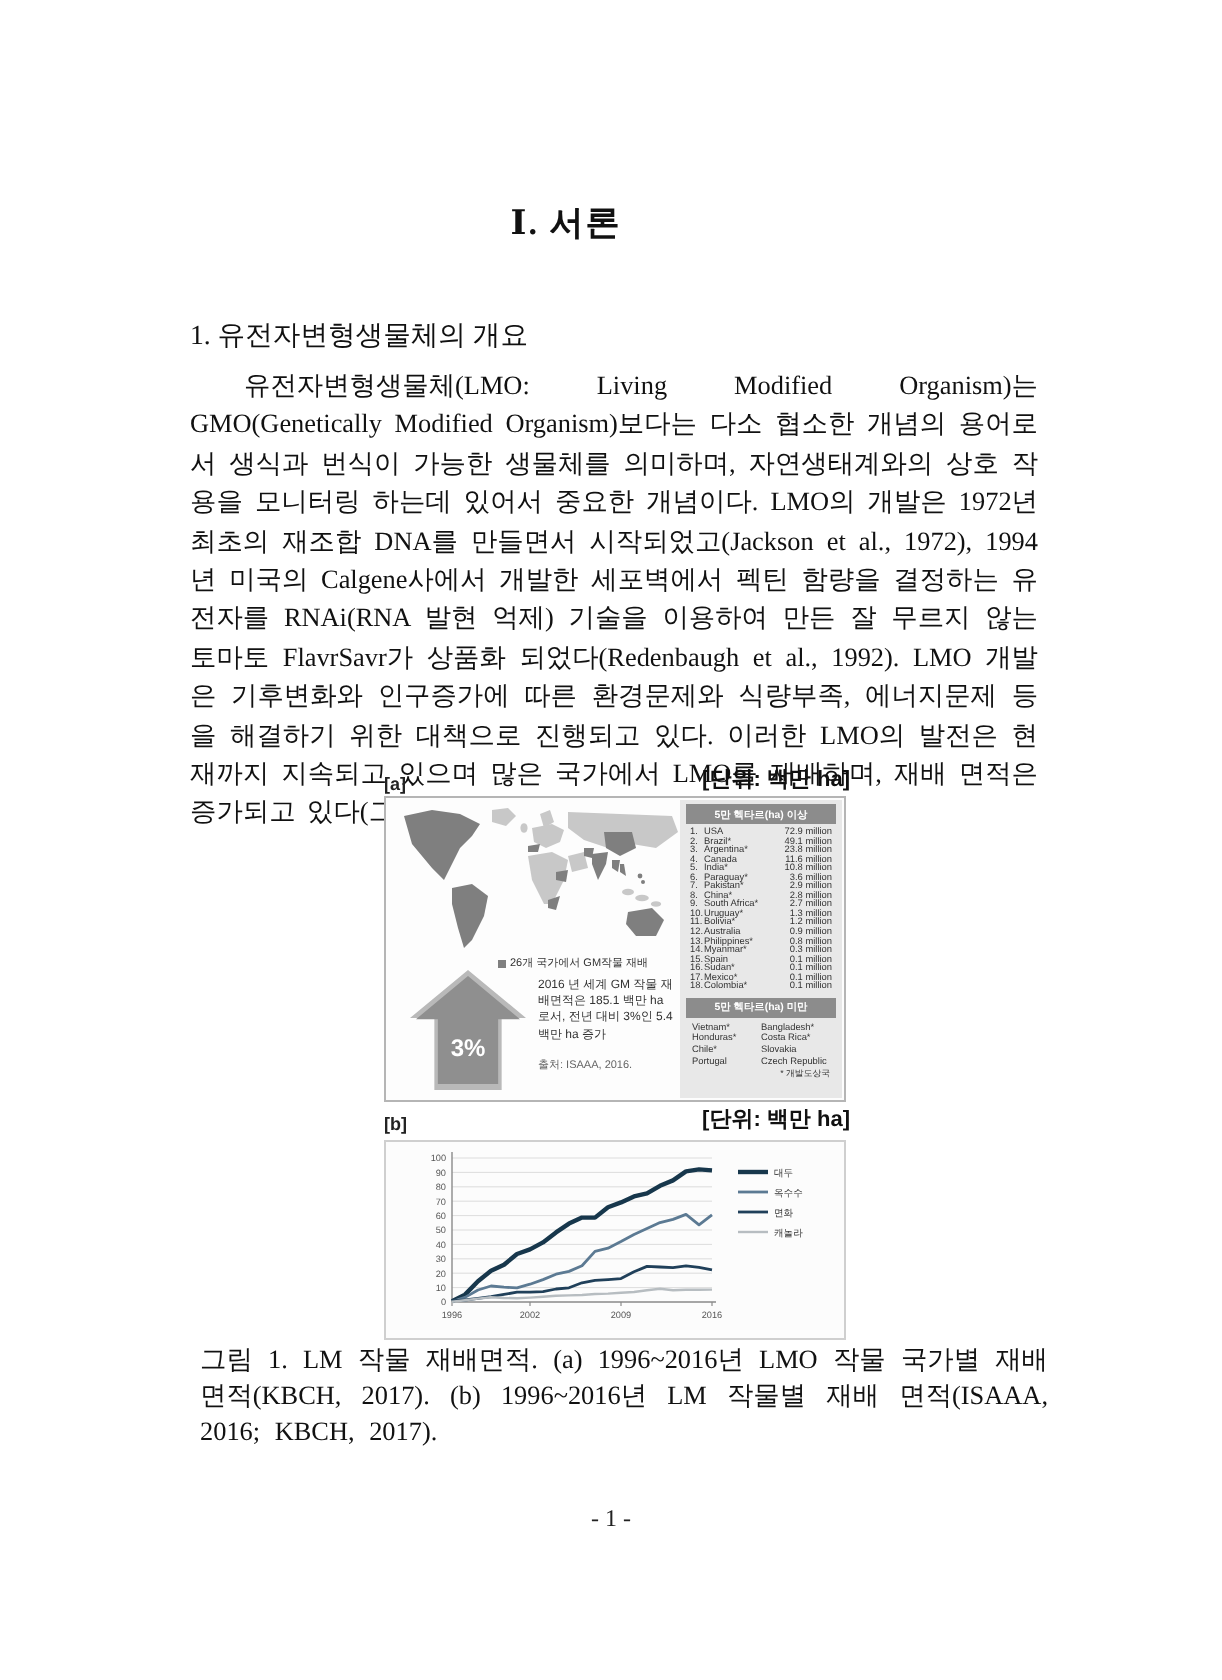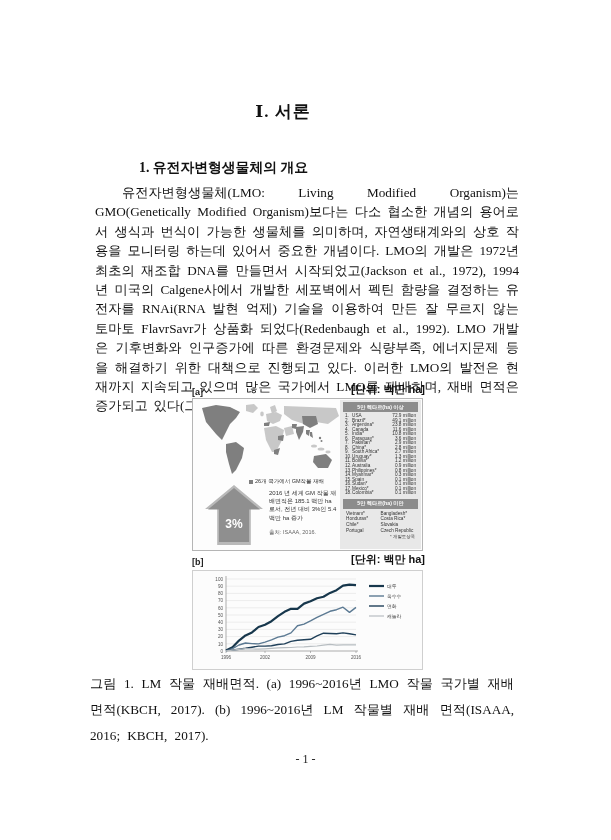--- a/index.html
+++ b/index.html
@@ -1,21 +1,21 @@
 <!DOCTYPE html>
 <html><head>
 <meta charset="utf-8">
 <style>
   html,body{margin:0;padding:0;background:#ffffff;}
   .page{position:relative;width:611px;height:840px;background:#ffffff;overflow:hidden;
         font-family:"Liberation Serif","DejaVu Serif",serif;color:#111;}
   .doc-title{position:absolute;top:100px;left:0;width:566px;text-align:center;
              font-size:17px;font-weight:bold;letter-spacing:1px;}
   .sec-heading{position:absolute;top:159px;left:95px;width:424px;
-               font-size:13.8px;font-weight:bold;margin-left:44px;}
+               font-size:13.8px;font-weight:normal;}
   .body-par{position:absolute;top:183px;left:95px;width:424px;
             font-size:13.2px;line-height:19.4px;text-align:justify;
             text-indent:27px;word-spacing:2.5px;}
   .figure{position:absolute;top:385px;left:192px;width:233px;
           font-family:"Liberation Sans","DejaVu Sans",sans-serif;}
   .panel-head{display:flex;justify-content:space-between;align-items:flex-end;height:12px;}
   .panel-label{font-size:9px;font-weight:bold;color:#222;}
   .unit-label{font-size:11px;font-weight:bold;color:#111;}
   .abox{position:relative;margin-top:1px;width:231px;height:153px;
         border:1px solid #b5b5b5;background:#fdfdfd;box-sizing:border-box;}
@@ -40,22 +40,22 @@
   .c-row{display:flex;justify-content:space-between;font-size:4.7px;
          line-height:4.55px;padding:0 5px;color:#333;}
   .c-rank{width:7px;flex:none;}
   .c-name{flex:1;text-align:left;}
   .c-val{flex:none;}
   .u-row{display:flex;font-size:4.7px;line-height:5.6px;padding:0 6px;color:#333;}
   .u-row span{width:50%;}
   .foot{font-size:4.4px;color:#333;text-align:right;padding:1px 6px 0 0;}
   .bbox{position:relative;margin-top:3px;width:231px;height:100px;
         border:1px solid #cfcfcf;background:#fcfcfc;box-sizing:border-box;}
-  .fig-caption{position:absolute;top:671px;left:90px;width:424px;
-               font-size:13.2px;line-height:26px;text-align:justify;word-spacing:4px;}
+  .fig-caption{position:absolute;top:671px;left:100px;width:424px;
+               font-size:13.2px;line-height:18px;text-align:justify;word-spacing:4px;}
   .page-num{position:absolute;top:752px;left:0;width:611px;text-align:center;
             font-size:12px;color:#222;}
 </style>
 </head>
 <body>
 
 <div class="page">
 
   <div class="doc-title">Ⅰ. 서론</div>
 

